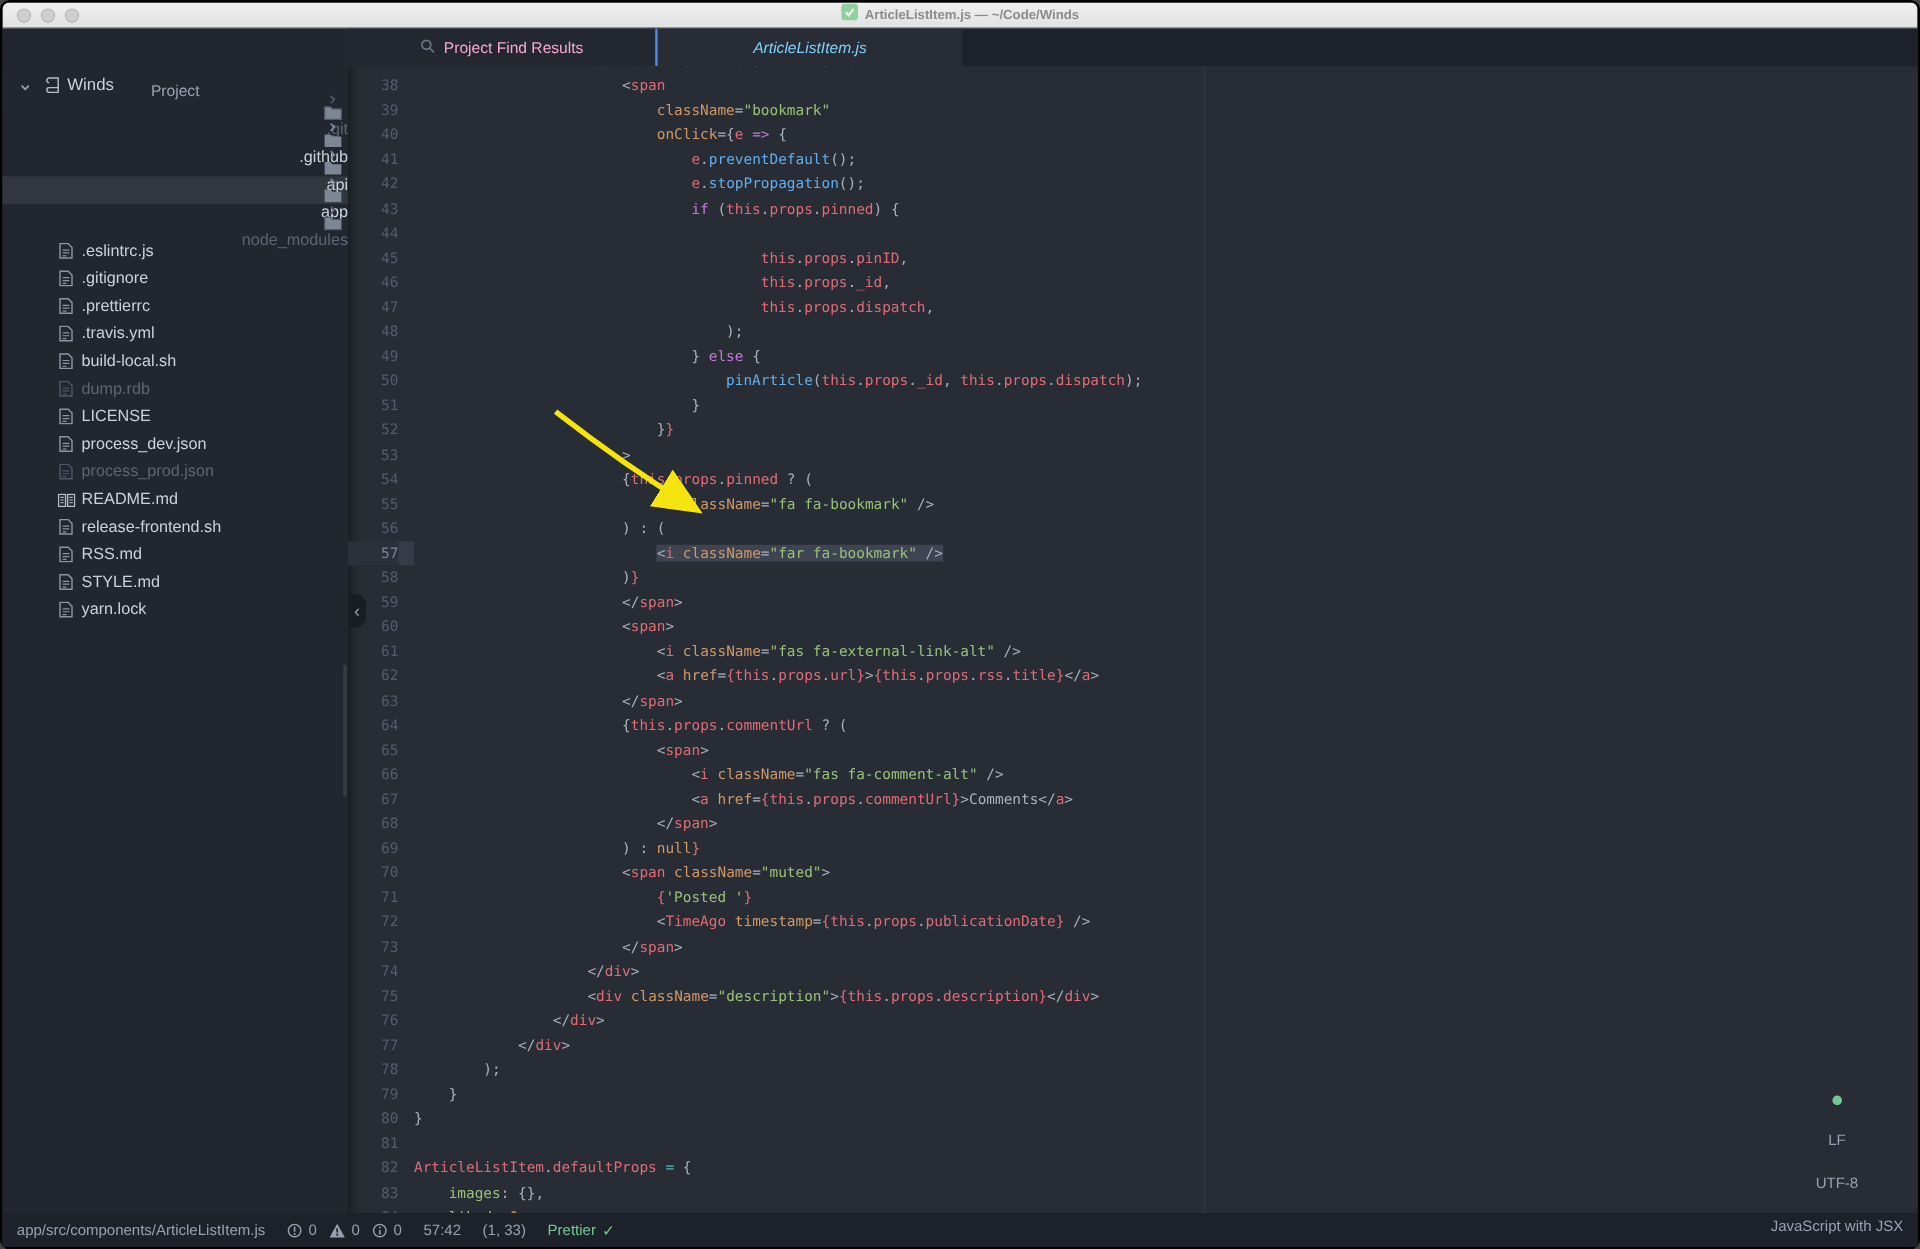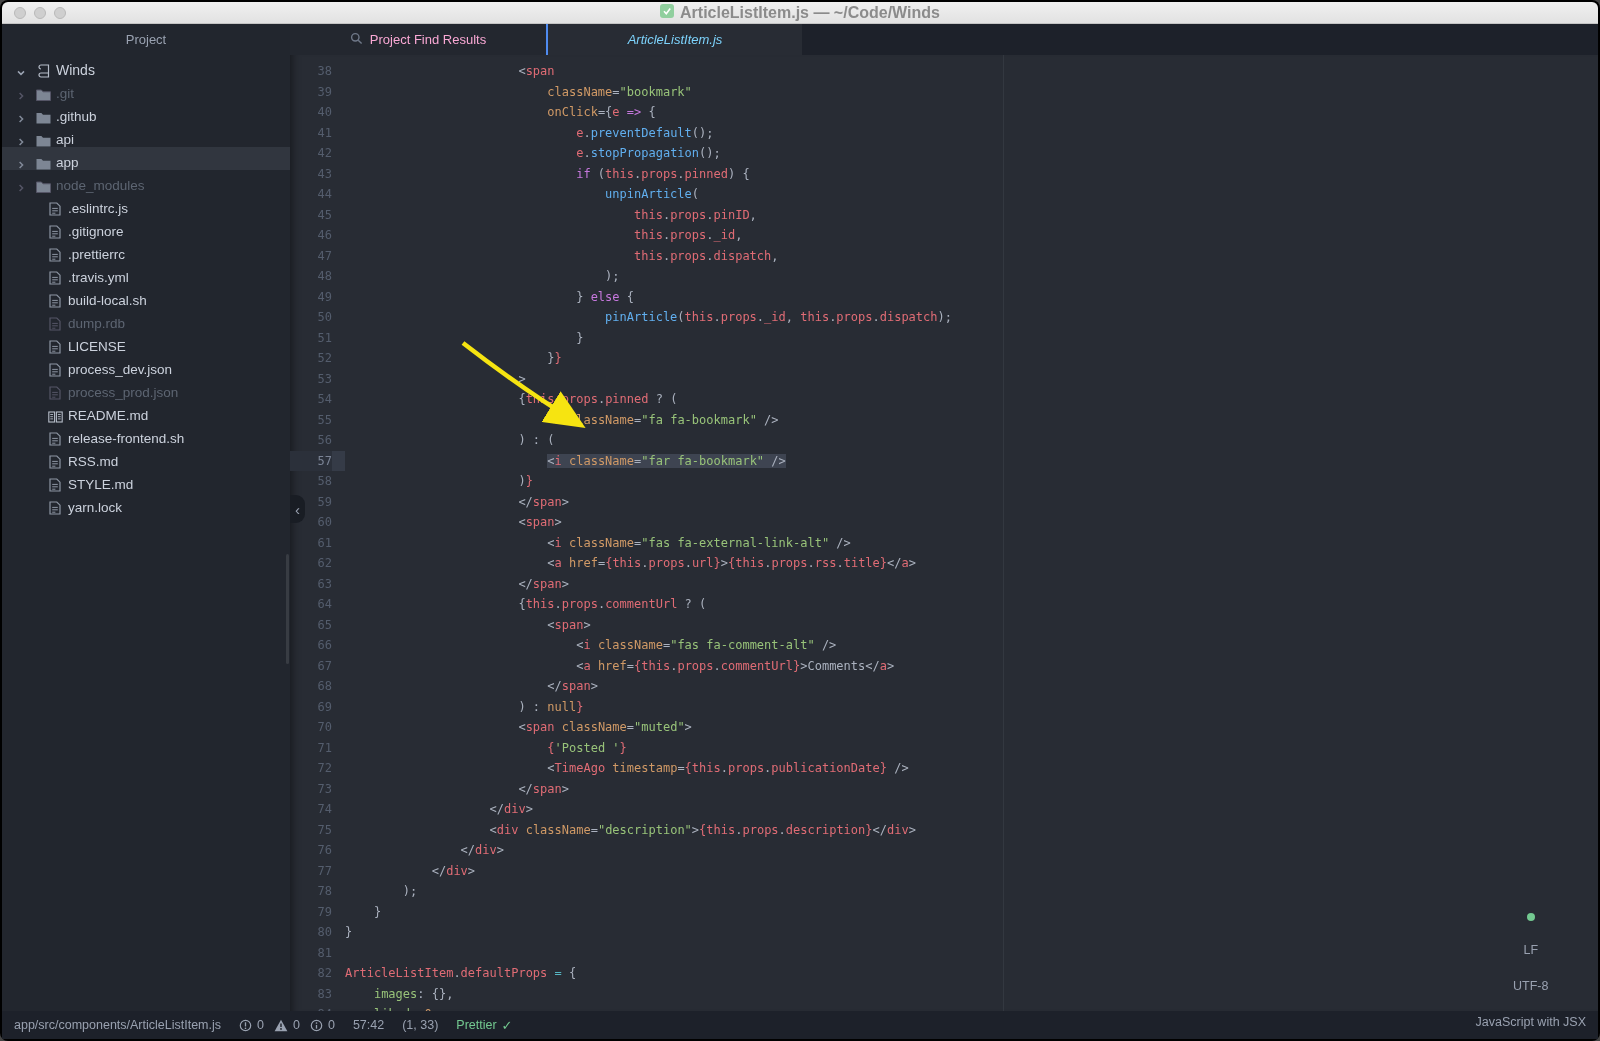--- a/index.html
+++ b/index.html
@@ -10,37 +10,37 @@
             border-radius:8px; overflow:hidden; }
 
   
   .titlebar { position:absolute; top:2px; left:2px; right:2px; height:22px;
               background:linear-gradient(#f0f0f0,#e2e2e2); border-bottom:1px solid #c4c4c4;
               border-radius:6px 6px 0 0; display:flex; align-items:center; }
   .traffic { position:absolute; left:12px; top:5px; display:flex; gap:8px; }
   .traffic span { width:12px; height:12px; border-radius:50%; background:#cfcfcf;
                   border:1px solid #b9b9b9; display:block; }
   .titlewrap { margin:0 auto; display:flex; align-items:center; gap:6px; }
-  .title-text { font-size:16px; color:#8b8b8b; font-weight:bold; }
+  .title-text { font-size:11px; color:#8b8b8b; font-weight:bold; }
 
   
   .main { position:absolute; top:24px; left:2px; right:2px; bottom:2px; background:#282c34; }
 
   
   .sidebar { position:absolute; left:0; top:0; width:288px; bottom:28px;
              background:#22262e; z-index:2; }
   .sidebar-header { height:31px; display:flex; align-items:center; justify-content:center;
-                    font-size:13px; color:#9aa2b1; background:#22262e; }
+                    font-size:13px; color:#9aa2b1; background:#22262e;margin-top:36px; }
   .tree { position:absolute; top:31px; left:0; right:0; bottom:0; overflow:hidden; }
   .tree-row { height:23px; display:flex; align-items:flex-end; font-size:13.5px;
               color:#ccd2dd; cursor:default; }
   .tree-row .icon { display:inline-flex; align-items:center; justify-content:center;
                     width:18px; margin-right:4px; flex:none; }
   .tree-row.root   { padding-left:10px; font-size:14px; }
-  .tree-row.folder { padding-left:10px; }
+  .tree-row.folder { padding-left:10px;flex-direction:column; }
   .tree-row.file, .tree-row.readme { padding-left:44px; }
   .tree-row.dim { color:#5d6572; }
   .tree-row.dim svg path, .tree-row.dim svg rect, .tree-row.dim svg circle { stroke:#556; }
   .tree-row.sel-row { background:#31363f; }
   .tree-label { white-space:nowrap; }
   .sidebar-scrollbar { position:absolute; right:1px; top:530px; width:3px; height:110px;
                        background:rgba(255,255,255,.10); border-radius:2px; }
 
   
   .collapse-handle { position:absolute; left:288px; top:471px; width:15px; height:28px;
@@ -357,21 +357,21 @@
       <div class="code-area">
         <div class="wrap-guide"></div>
         <div id="code-lines">
             <div class="code-row partial-top"><span class="ln">37</span><span class="lnpad"></span><span class="code"><span class="tok-p">                    </span><span class="tok-p">&lt;</span><span class="tok-r">div</span><span class="tok-p"> </span><span class="tok-o">className</span><span class="tok-p">=</span><span class="tok-g">"meta information"</span><span class="tok-p">&gt;</span></span></div>
             <div class="code-row"><span class="ln">38</span><span class="lnpad"></span><span class="code"><span class="tok-p">                        </span><span class="tok-p">&lt;</span><span class="tok-r">span</span></span></div>
             <div class="code-row"><span class="ln">39</span><span class="lnpad"></span><span class="code"><span class="tok-p">                            </span><span class="tok-o">className</span><span class="tok-p">=</span><span class="tok-g">"bookmark"</span></span></div>
             <div class="code-row"><span class="ln">40</span><span class="lnpad"></span><span class="code"><span class="tok-p">                            </span><span class="tok-o">onClick</span><span class="tok-p">={</span><span class="tok-r">e</span><span class="tok-p"> </span><span class="tok-v">=&gt;</span><span class="tok-p"> {</span></span></div>
             <div class="code-row"><span class="ln">41</span><span class="lnpad"></span><span class="code"><span class="tok-p">                                </span><span class="tok-r">e</span><span class="tok-p">.</span><span class="tok-b">preventDefault</span><span class="tok-p">();</span></span></div>
             <div class="code-row"><span class="ln">42</span><span class="lnpad"></span><span class="code"><span class="tok-p">                                </span><span class="tok-r">e</span><span class="tok-p">.</span><span class="tok-b">stopPropagation</span><span class="tok-p">();</span></span></div>
             <div class="code-row"><span class="ln">43</span><span class="lnpad"></span><span class="code"><span class="tok-p">                                </span><span class="tok-v">if</span><span class="tok-p"> (</span><span class="tok-r">this</span><span class="tok-p">.</span><span class="tok-r">props</span><span class="tok-p">.</span><span class="tok-r">pinned</span><span class="tok-p">) {</span></span></div>
-            <div class="code-row"><span class="ln">44</span><span class="lnpad"></span><span class="code"><span class="tok-p">                                    </span><span class="tok-b">unpinArticle</span><span class="tok-p">(</span></span></div>
+            <div class="code-row"><span class="ln">44</span><span class="lnpad"></span></div>
             <div class="code-row"><span class="ln">45</span><span class="lnpad"></span><span class="code"><span class="tok-p">                                        </span><span class="tok-r">this</span><span class="tok-p">.</span><span class="tok-r">props</span><span class="tok-p">.</span><span class="tok-r">pinID</span><span class="tok-p">,</span></span></div>
             <div class="code-row"><span class="ln">46</span><span class="lnpad"></span><span class="code"><span class="tok-p">                                        </span><span class="tok-r">this</span><span class="tok-p">.</span><span class="tok-r">props</span><span class="tok-p">.</span><span class="tok-r">_id</span><span class="tok-p">,</span></span></div>
             <div class="code-row"><span class="ln">47</span><span class="lnpad"></span><span class="code"><span class="tok-p">                                        </span><span class="tok-r">this</span><span class="tok-p">.</span><span class="tok-r">props</span><span class="tok-p">.</span><span class="tok-r">dispatch</span><span class="tok-p">,</span></span></div>
             <div class="code-row"><span class="ln">48</span><span class="lnpad"></span><span class="code"><span class="tok-p">                                    </span><span class="tok-p">);</span></span></div>
             <div class="code-row"><span class="ln">49</span><span class="lnpad"></span><span class="code"><span class="tok-p">                                </span><span class="tok-p">} </span><span class="tok-v">else</span><span class="tok-p"> {</span></span></div>
             <div class="code-row"><span class="ln">50</span><span class="lnpad"></span><span class="code"><span class="tok-p">                                    </span><span class="tok-b">pinArticle</span><span class="tok-p">(</span><span class="tok-r">this</span><span class="tok-p">.</span><span class="tok-r">props</span><span class="tok-p">.</span><span class="tok-r">_id</span><span class="tok-p">, </span><span class="tok-r">this</span><span class="tok-p">.</span><span class="tok-r">props</span><span class="tok-p">.</span><span class="tok-r">dispatch</span><span class="tok-p">);</span></span></div>
             <div class="code-row"><span class="ln">51</span><span class="lnpad"></span><span class="code"><span class="tok-p">                                </span><span class="tok-p">}</span></span></div>
             <div class="code-row"><span class="ln">52</span><span class="lnpad"></span><span class="code"><span class="tok-p">                            </span><span class="tok-p">}</span><span class="tok-r">}</span></span></div>
             <div class="code-row"><span class="ln">53</span><span class="lnpad"></span><span class="code"><span class="tok-p">                        </span><span class="tok-p">&gt;</span></span></div>
             <div class="code-row"><span class="ln">54</span><span class="lnpad"></span><span class="code"><span class="tok-p">                        </span><span class="tok-p">{</span><span class="tok-r">this</span><span class="tok-p">.</span><span class="tok-r">props</span><span class="tok-p">.</span><span class="tok-r">pinned</span><span class="tok-p"> ? (</span></span></div>

